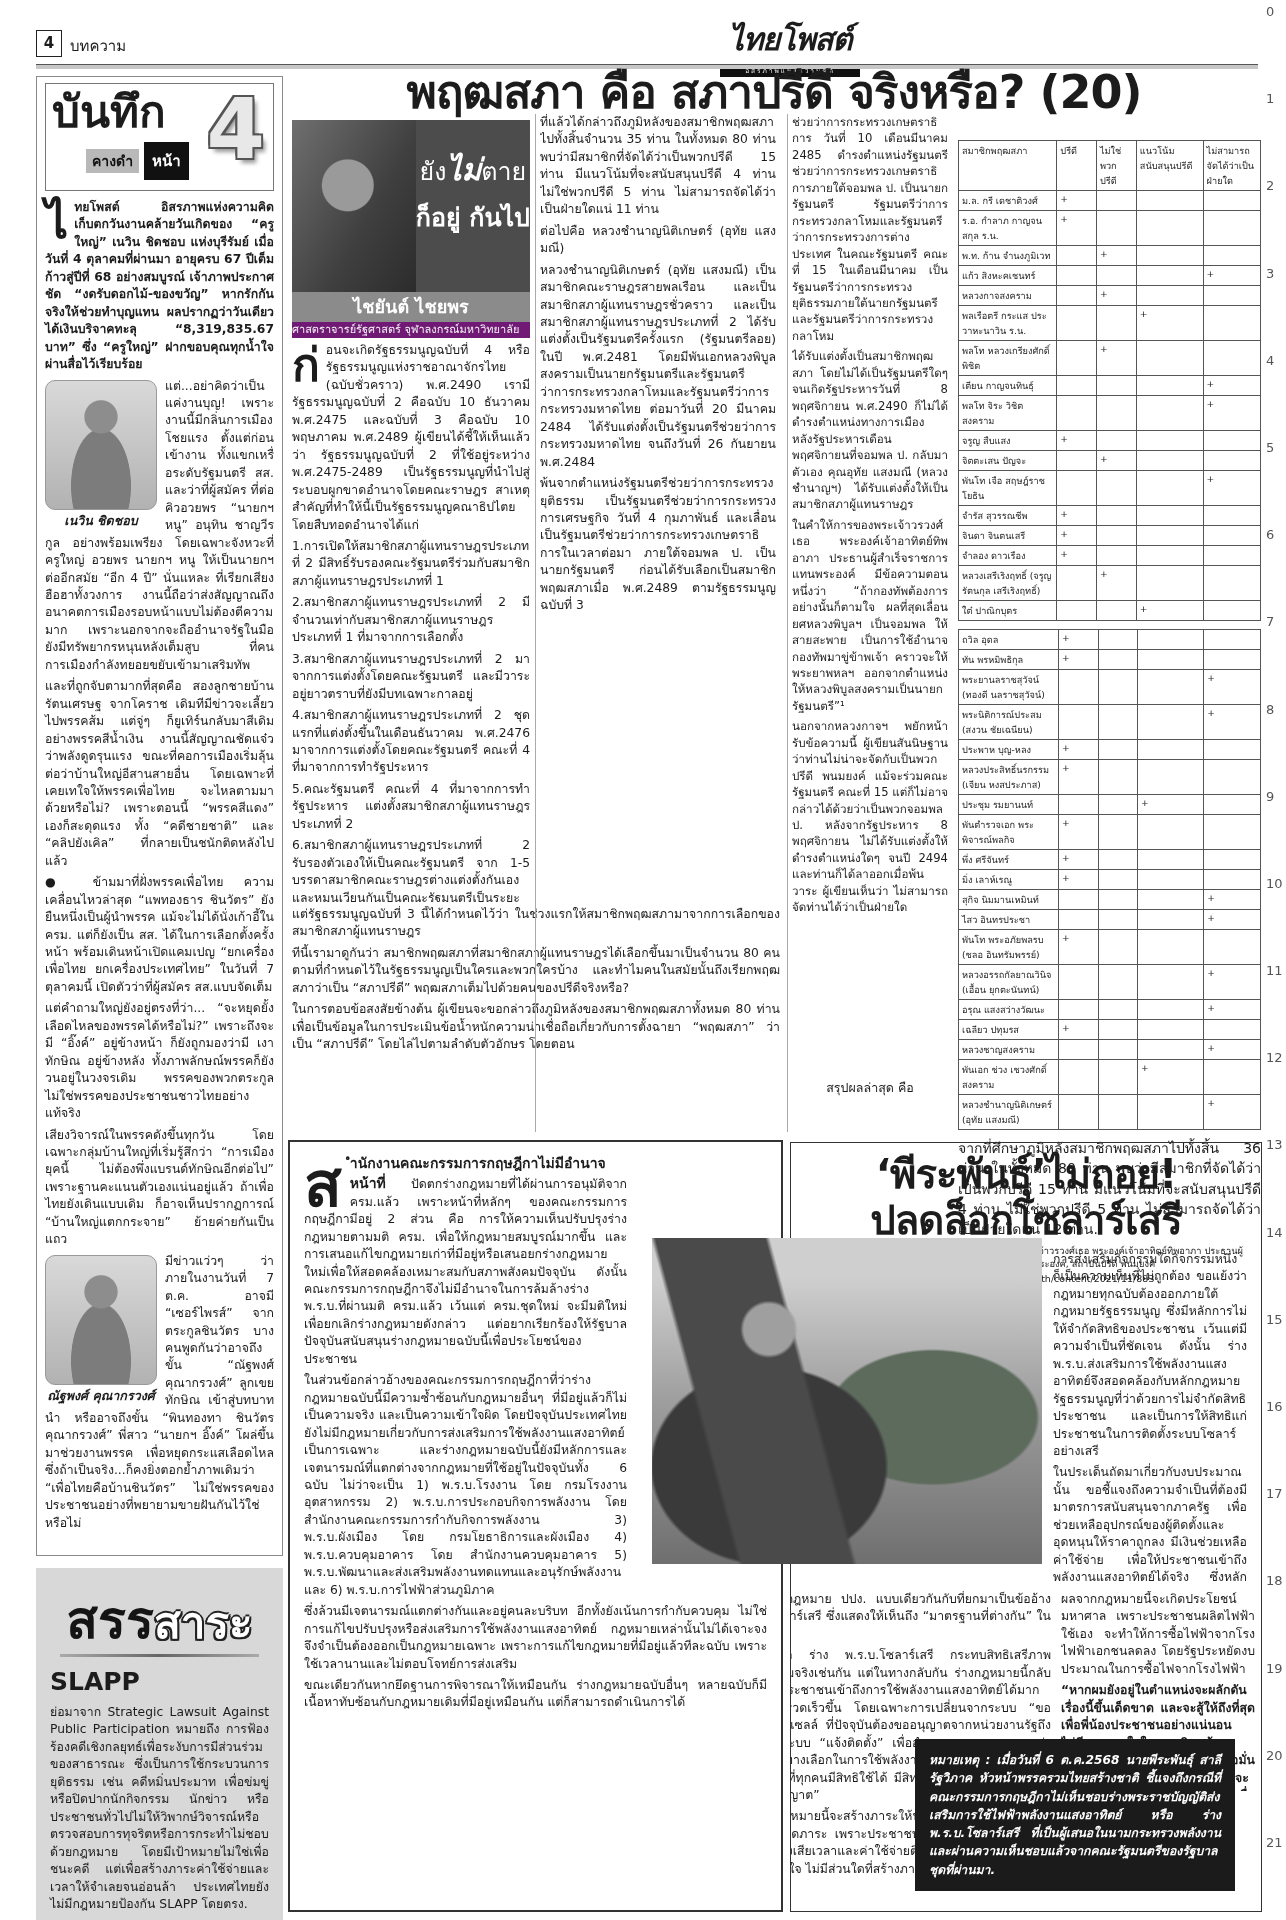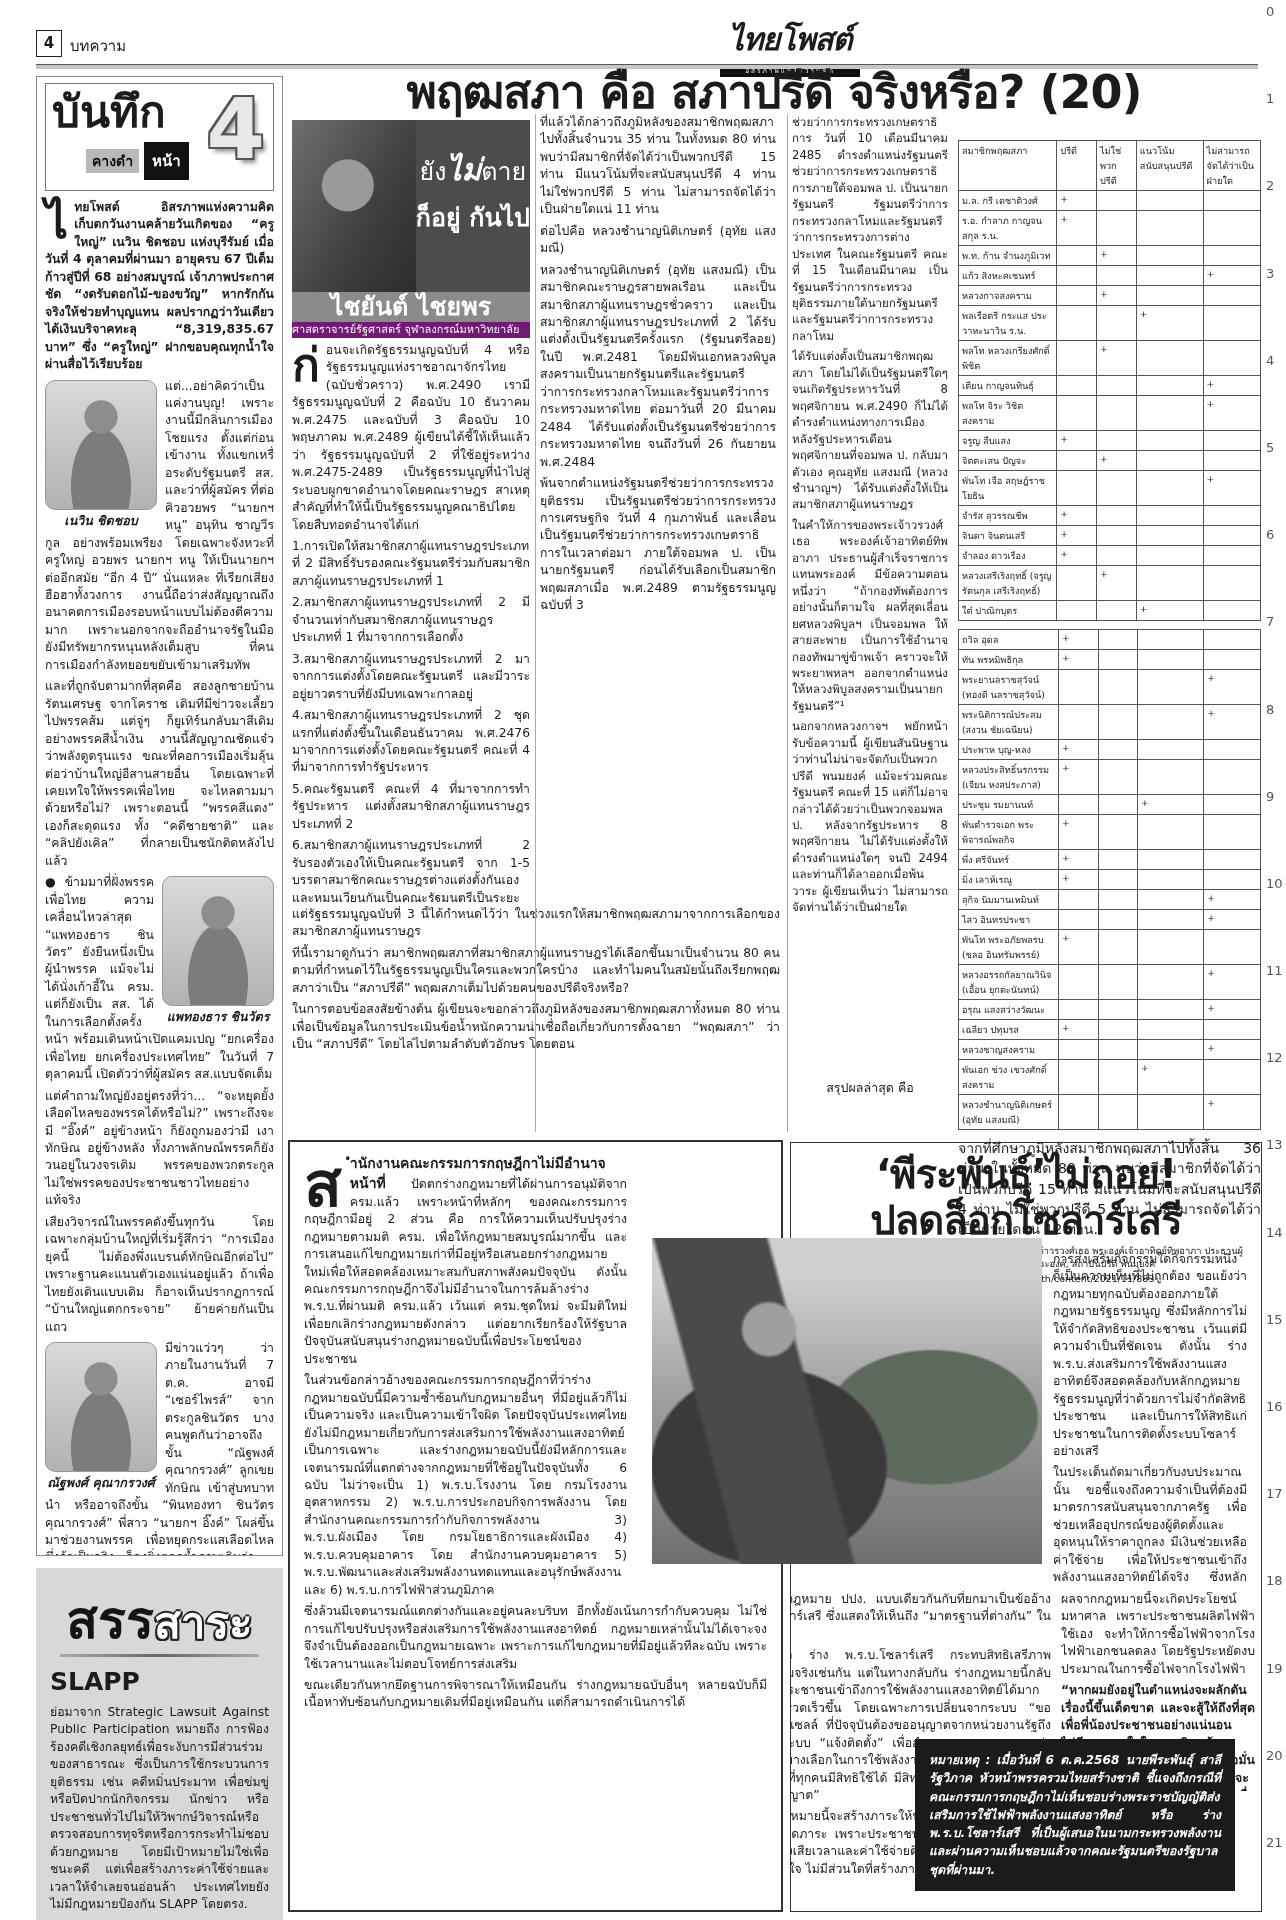--- a/index.html
+++ b/index.html
@@ -50,21 +50,21 @@
   .spen{height:3px;background:linear-gradient(90deg,#aaa,#666,#aaa);margin:8px 10px 10px;}
   .stitle{text-align:left;font-size:25px;font-weight:800;margin:4px 0 8px;}
   
   .authorcard{position:absolute;left:292px;top:112px;width:238px;height:218px;margin-top:8px;}
   .ac-top{display:flex;height:172px;}
   .ac-photo{width:52%;background:radial-gradient(circle at 45% 38%,#9a9a9a 0 20%,rgba(0,0,0,0) 21%),
             linear-gradient(120deg,#6f6f6f,#3f3f3f 60%,#2c2c2c);}
   .ac-ovl{width:48%;background:#4c4c4c;color:#fff;text-align:center;padding-top:26px;box-sizing:border-box;}
   .ac-ovl .l1{font-size:25px;} .ac-ovl .l1 em{font-size:30px;font-weight:700;}
   .ac-ovl .l2{font-size:25px;font-weight:700;margin-top:4px;}
-  .ac-name{height:30px;background:#8b8b8b;color:#fff;text-align:center;font-size:25px;font-weight:700;line-height:30px;}
+  .ac-name{height:30px;background:#8b8b8b;color:#fff;text-align:center;font-size:18px;font-weight:700;line-height:30px;}
   .ac-sub{height:16px;background:#701a75;color:#f3f3f3;text-align:left;font-size:11px;line-height:16px;}
   .colA{position:absolute;left:292px;top:342px;width:238px;height:560px;overflow:hidden;}
   .colB{position:absolute;left:540px;top:114px;width:236px;height:788px;overflow:hidden;}
   .colC{position:absolute;left:792px;top:114px;width:156px;height:946px;overflow:hidden;}
   .wideblk{position:absolute;left:292px;top:906px;width:488px;height:228px;overflow:hidden;}
   .sumnote{position:absolute;left:792px;top:1078px;width:156px;text-align:center;font-size:12.5px;}
   .vr{position:absolute;width:1px;background:#aaa;}
   
   .rail{position:absolute;left:958px;top:140px;width:303px;}
   table.sen{width:100%;border-collapse:collapse;margin-bottom:8px;}
@@ -152,24 +152,20 @@
       </div>
       <div class="four">4</div>
     </div>
     <p class="para"><span class="dropcap">ไ</span><b>ทยโพสต์ อิสรภาพแห่งความคิด เก็บตกวันงานคล้ายวันเกิดของ “ครูใหญ่” เนวิน ชิดชอบ แห่งบุรีรัมย์ เมื่อวันที่ 4 ตุลาคมที่ผ่านมา อายุครบ 67 ปีเต็ม ก้าวสู่ปีที่ 68 อย่างสมบูรณ์ เจ้าภาพประกาศชัด “งดรับดอกไม้-ของขวัญ” หากรักกันจริงให้ช่วยทำบุญแทน ผลปรากฏว่าวันเดียวได้เงินบริจาคทะลุ “8,319,835.67 บาท” ซึ่ง “ครูใหญ่” ฝากขอบคุณทุกน้ำใจผ่านสื่อไว้เรียบร้อย</b></p>
     <div class="figwrap">
       <div class="fig"></div>
       <div class="figcap">เนวิน ชิดชอบ</div>
     </div>
     <p class="para">แต่...อย่าคิดว่าเป็นแค่งานบุญ! เพราะงานนี้มีกลิ่นการเมืองโชยแรง ตั้งแต่ก่อนเข้างาน ทั้งแขกเหรื่อระดับรัฐมนตรี สส. และว่าที่ผู้สมัคร ที่ต่อคิวอวยพร “นายกฯ หนู” อนุทิน ชาญวีรกูล อย่างพร้อมเพรียง โดยเฉพาะจังหวะที่ ครูใหญ่ อวยพร นายกฯ หนู ให้เป็นนายกฯ ต่ออีกสมัย “อีก 4 ปี” นั่นแหละ ที่เรียกเสียงฮือฮาทั้งวงการ งานนี้ถือว่าส่งสัญญาณถึงอนาคตการเมืองรอบหน้าแบบไม่ต้องตีความมาก เพราะนอกจากจะถืออำนาจรัฐในมือ ยังมีทรัพยากรหนุนหลังเต็มสูบ ที่คนการเมืองกำลังทยอยขยับเข้ามาเสริมทัพ</p>
     <p class="para">และที่ถูกจับตามากที่สุดคือ สองลูกชายบ้านรัตนเศรษฐ จากโคราช เดิมทีมีข่าวจะเลี้ยวไปพรรคส้ม แต่จู่ๆ ก็ยูเทิร์นกลับมาสีเดิมอย่างพรรคสีน้ำเงิน งานนี้สัญญาณชัดแจ๋วว่าพลังดูดรุนแรง ขณะที่คอการเมืองเริ่มลุ้นต่อว่าบ้านใหญ่อีสานสายอื่น โดยเฉพาะที่เคยเทใจให้พรรคเพื่อไทย จะไหลตามมาด้วยหรือไม่? เพราะตอนนี้ “พรรคสีแดง” เองก็สะดุดแรง ทั้ง “คดีชายชาติ” และ “คลิปยังเคิล” ที่กลายเป็นชนักติดหลังไปแล้ว</p>
-    <div class="figwrap r">
-      <div class="fig"></div>
-      <div class="figcap">แพทองธาร ชินวัตร</div>
-    </div>
     <p class="para">● ข้ามมาที่ฝั่งพรรคเพื่อไทย ความเคลื่อนไหวล่าสุด “แพทองธาร ชินวัตร” ยังยืนหนึ่งเป็นผู้นำพรรค แม้จะไม่ได้นั่งเก้าอี้ใน ครม. แต่ก็ยังเป็น สส. ได้ในการเลือกตั้งครั้งหน้า พร้อมเดินหน้าเปิดแคมเปญ “ยกเครื่องเพื่อไทย ยกเครื่องประเทศไทย” ในวันที่ 7 ตุลาคมนี้ เปิดตัวว่าที่ผู้สมัคร สส.แบบจัดเต็ม</p>
     <p class="para">แต่คำถามใหญ่ยังอยู่ตรงที่ว่า... “จะหยุดยั้งเลือดไหลของพรรคได้หรือไม่?” เพราะถึงจะมี “อิ๊งค์” อยู่ข้างหน้า ก็ยังถูกมองว่ามี เงาทักษิณ อยู่ข้างหลัง ทั้งภาพลักษณ์พรรคก็ยังวนอยู่ในวงจรเดิม พรรคของพวกตระกูล ไม่ใช่พรรคของประชาชนชาวไทยอย่างแท้จริง</p>
     <p class="para">เสียงวิจารณ์ในพรรคดังขึ้นทุกวัน โดยเฉพาะกลุ่มบ้านใหญ่ที่เริ่มรู้สึกว่า “การเมืองยุคนี้ ไม่ต้องพึ่งแบรนด์ทักษิณอีกต่อไป” เพราะฐานคะแนนตัวเองแน่นอยู่แล้ว ถ้าเพื่อไทยยังเดินแบบเดิม ก็อาจเห็นปรากฏการณ์ “บ้านใหญ่แตกกระจาย” ย้ายค่ายกันเป็นแถว</p>
     <div class="figwrap">
       <div class="fig"></div>
       <div class="figcap">ณัฐพงศ์ คุณากรวงศ์</div>
     </div>
     <p class="para">มีข่าวแว่วๆ ว่าภายในงานวันที่ 7 ต.ค. อาจมี “เซอร์ไพรส์” จากตระกูลชินวัตร บางคนพูดกันว่าอาจถึงขั้น “ณัฐพงศ์ คุณากรวงศ์” ลูกเขยทักษิณ เข้าสู่บทบาทนำ หรืออาจถึงขั้น “พินทองทา ชินวัตร คุณากรวงศ์” พี่สาว “นายกฯ อิ๊งค์” โผล่ขึ้นมาช่วยงานพรรค เพื่อหยุดกระแสเลือดไหล ซึ่งถ้าเป็นจริง...ก็คงยิ่งตอกย้ำภาพเดิมว่า “เพื่อไทยคือบ้านชินวัตร” ไม่ใช่พรรคของประชาชนอย่างที่พยายามขายฝันกันไว้ใช่หรือไม่</p>
 
   </div>

